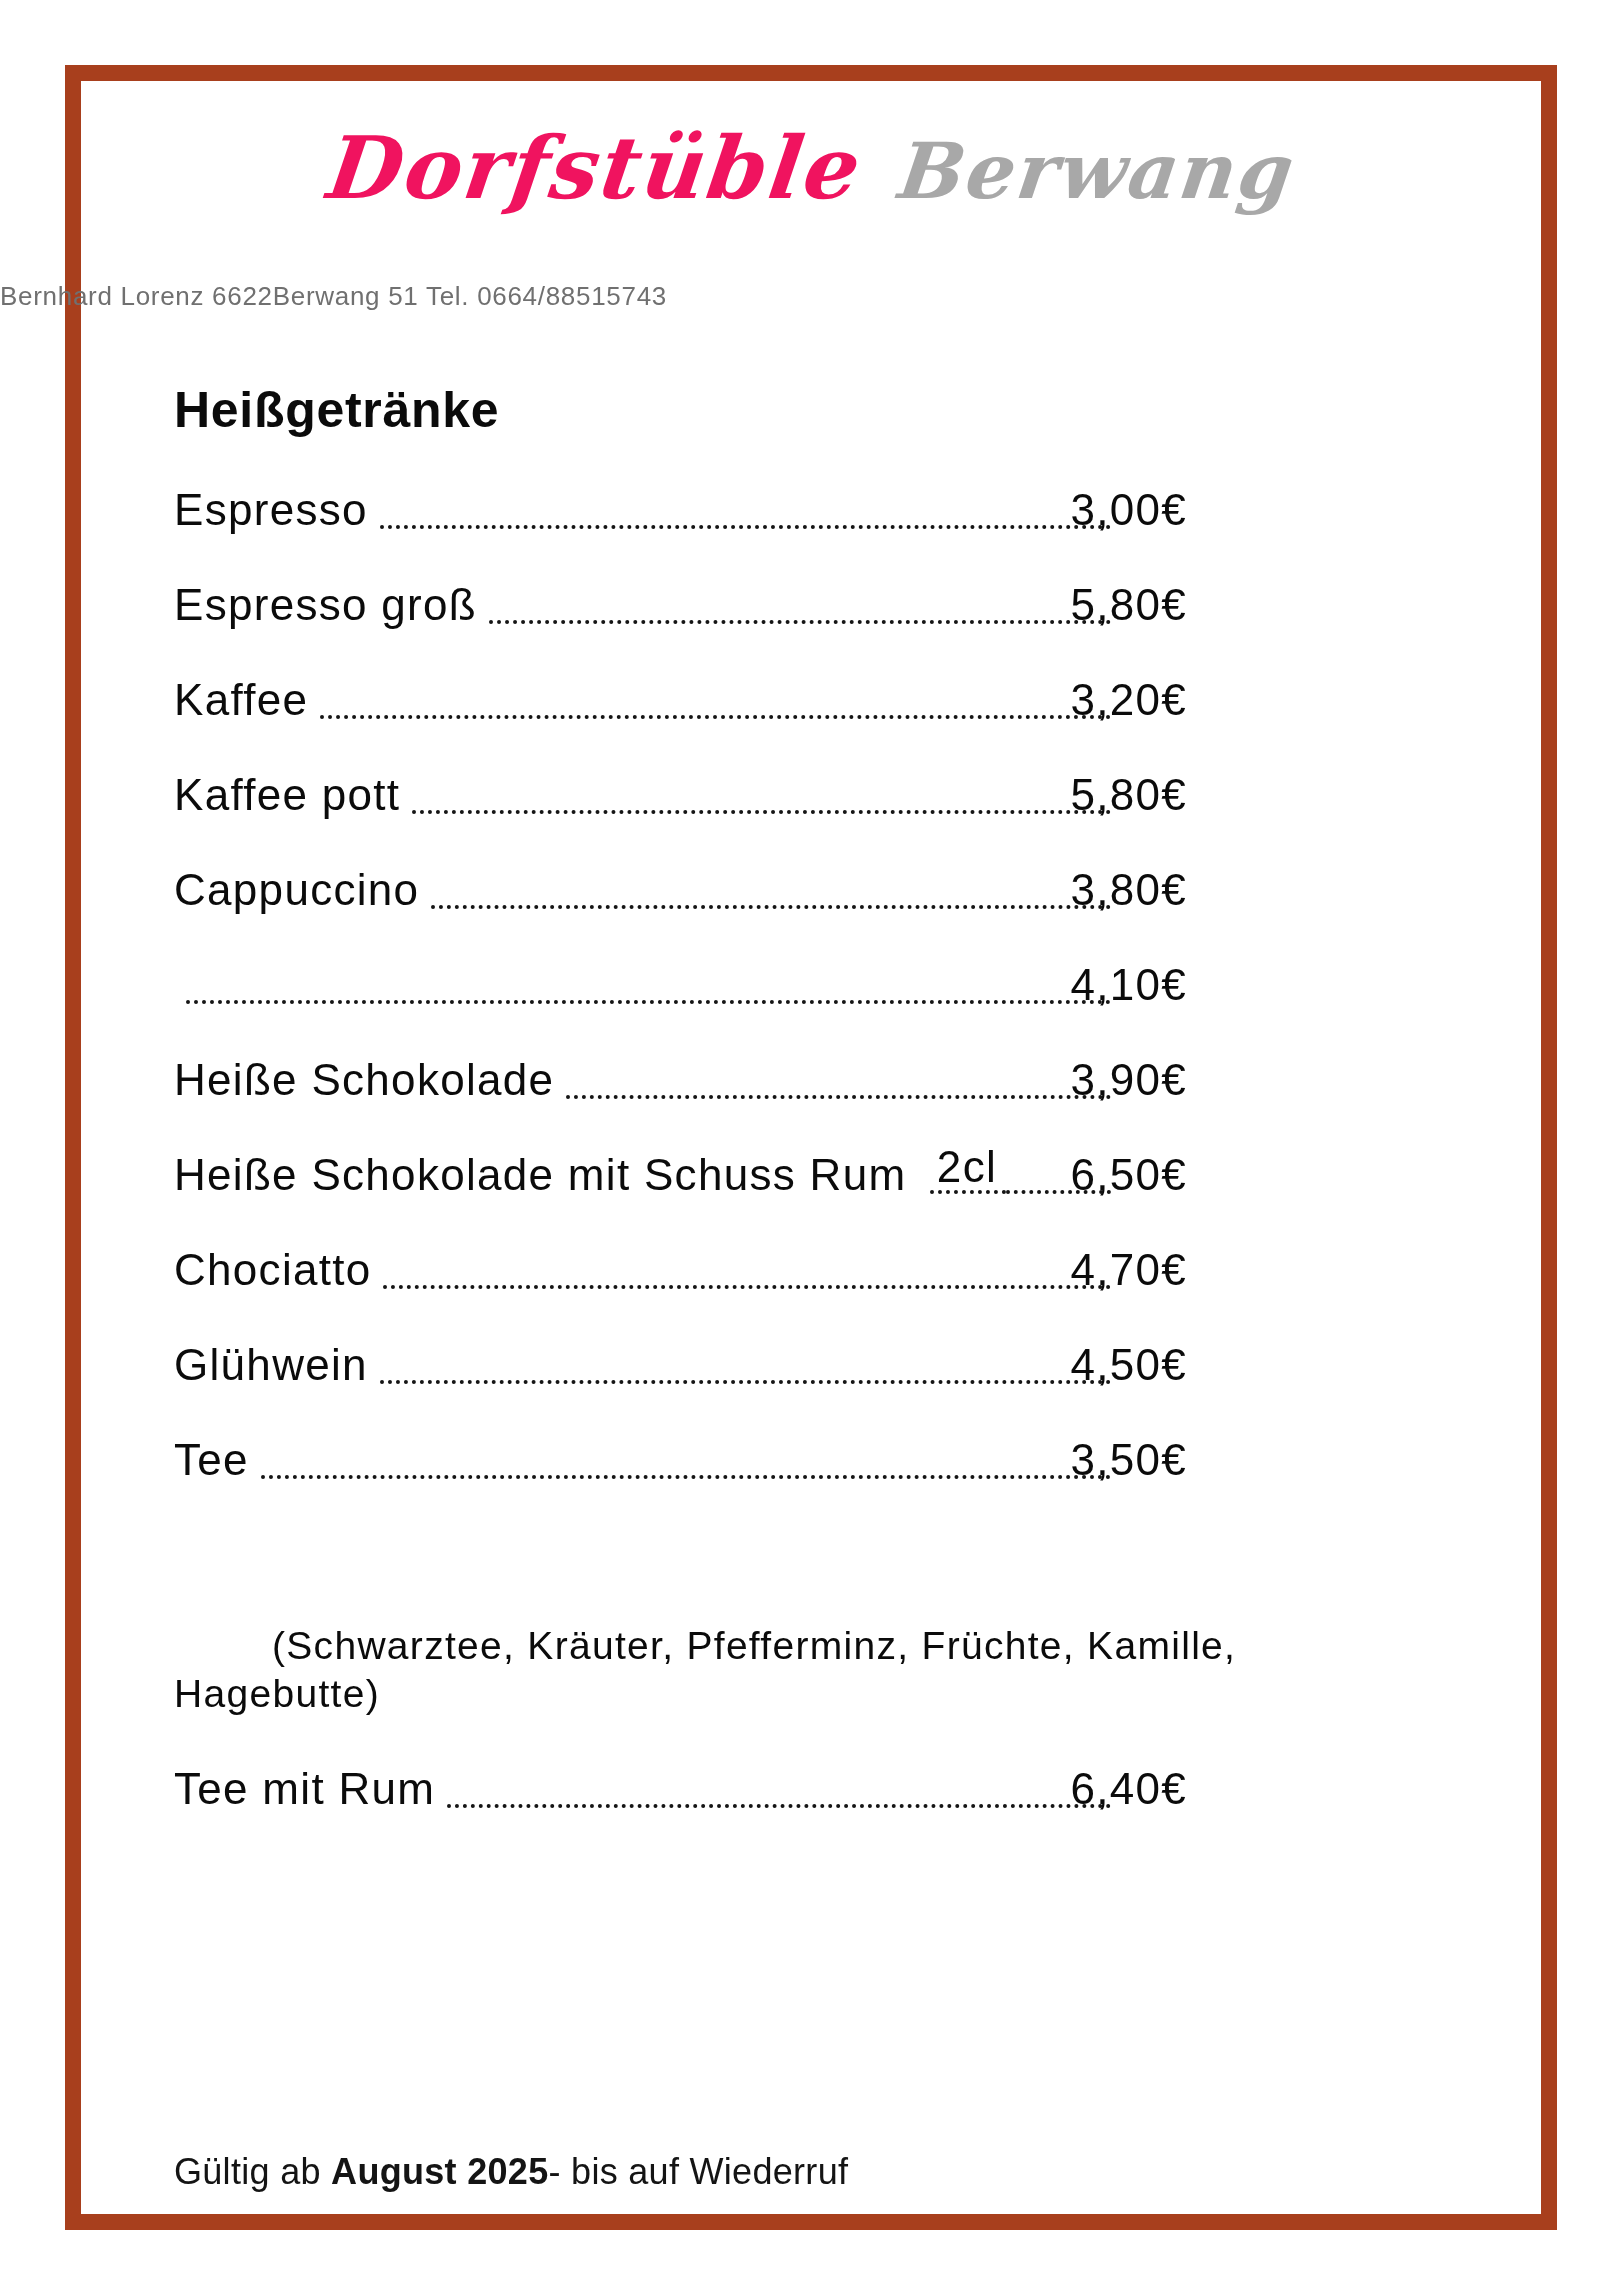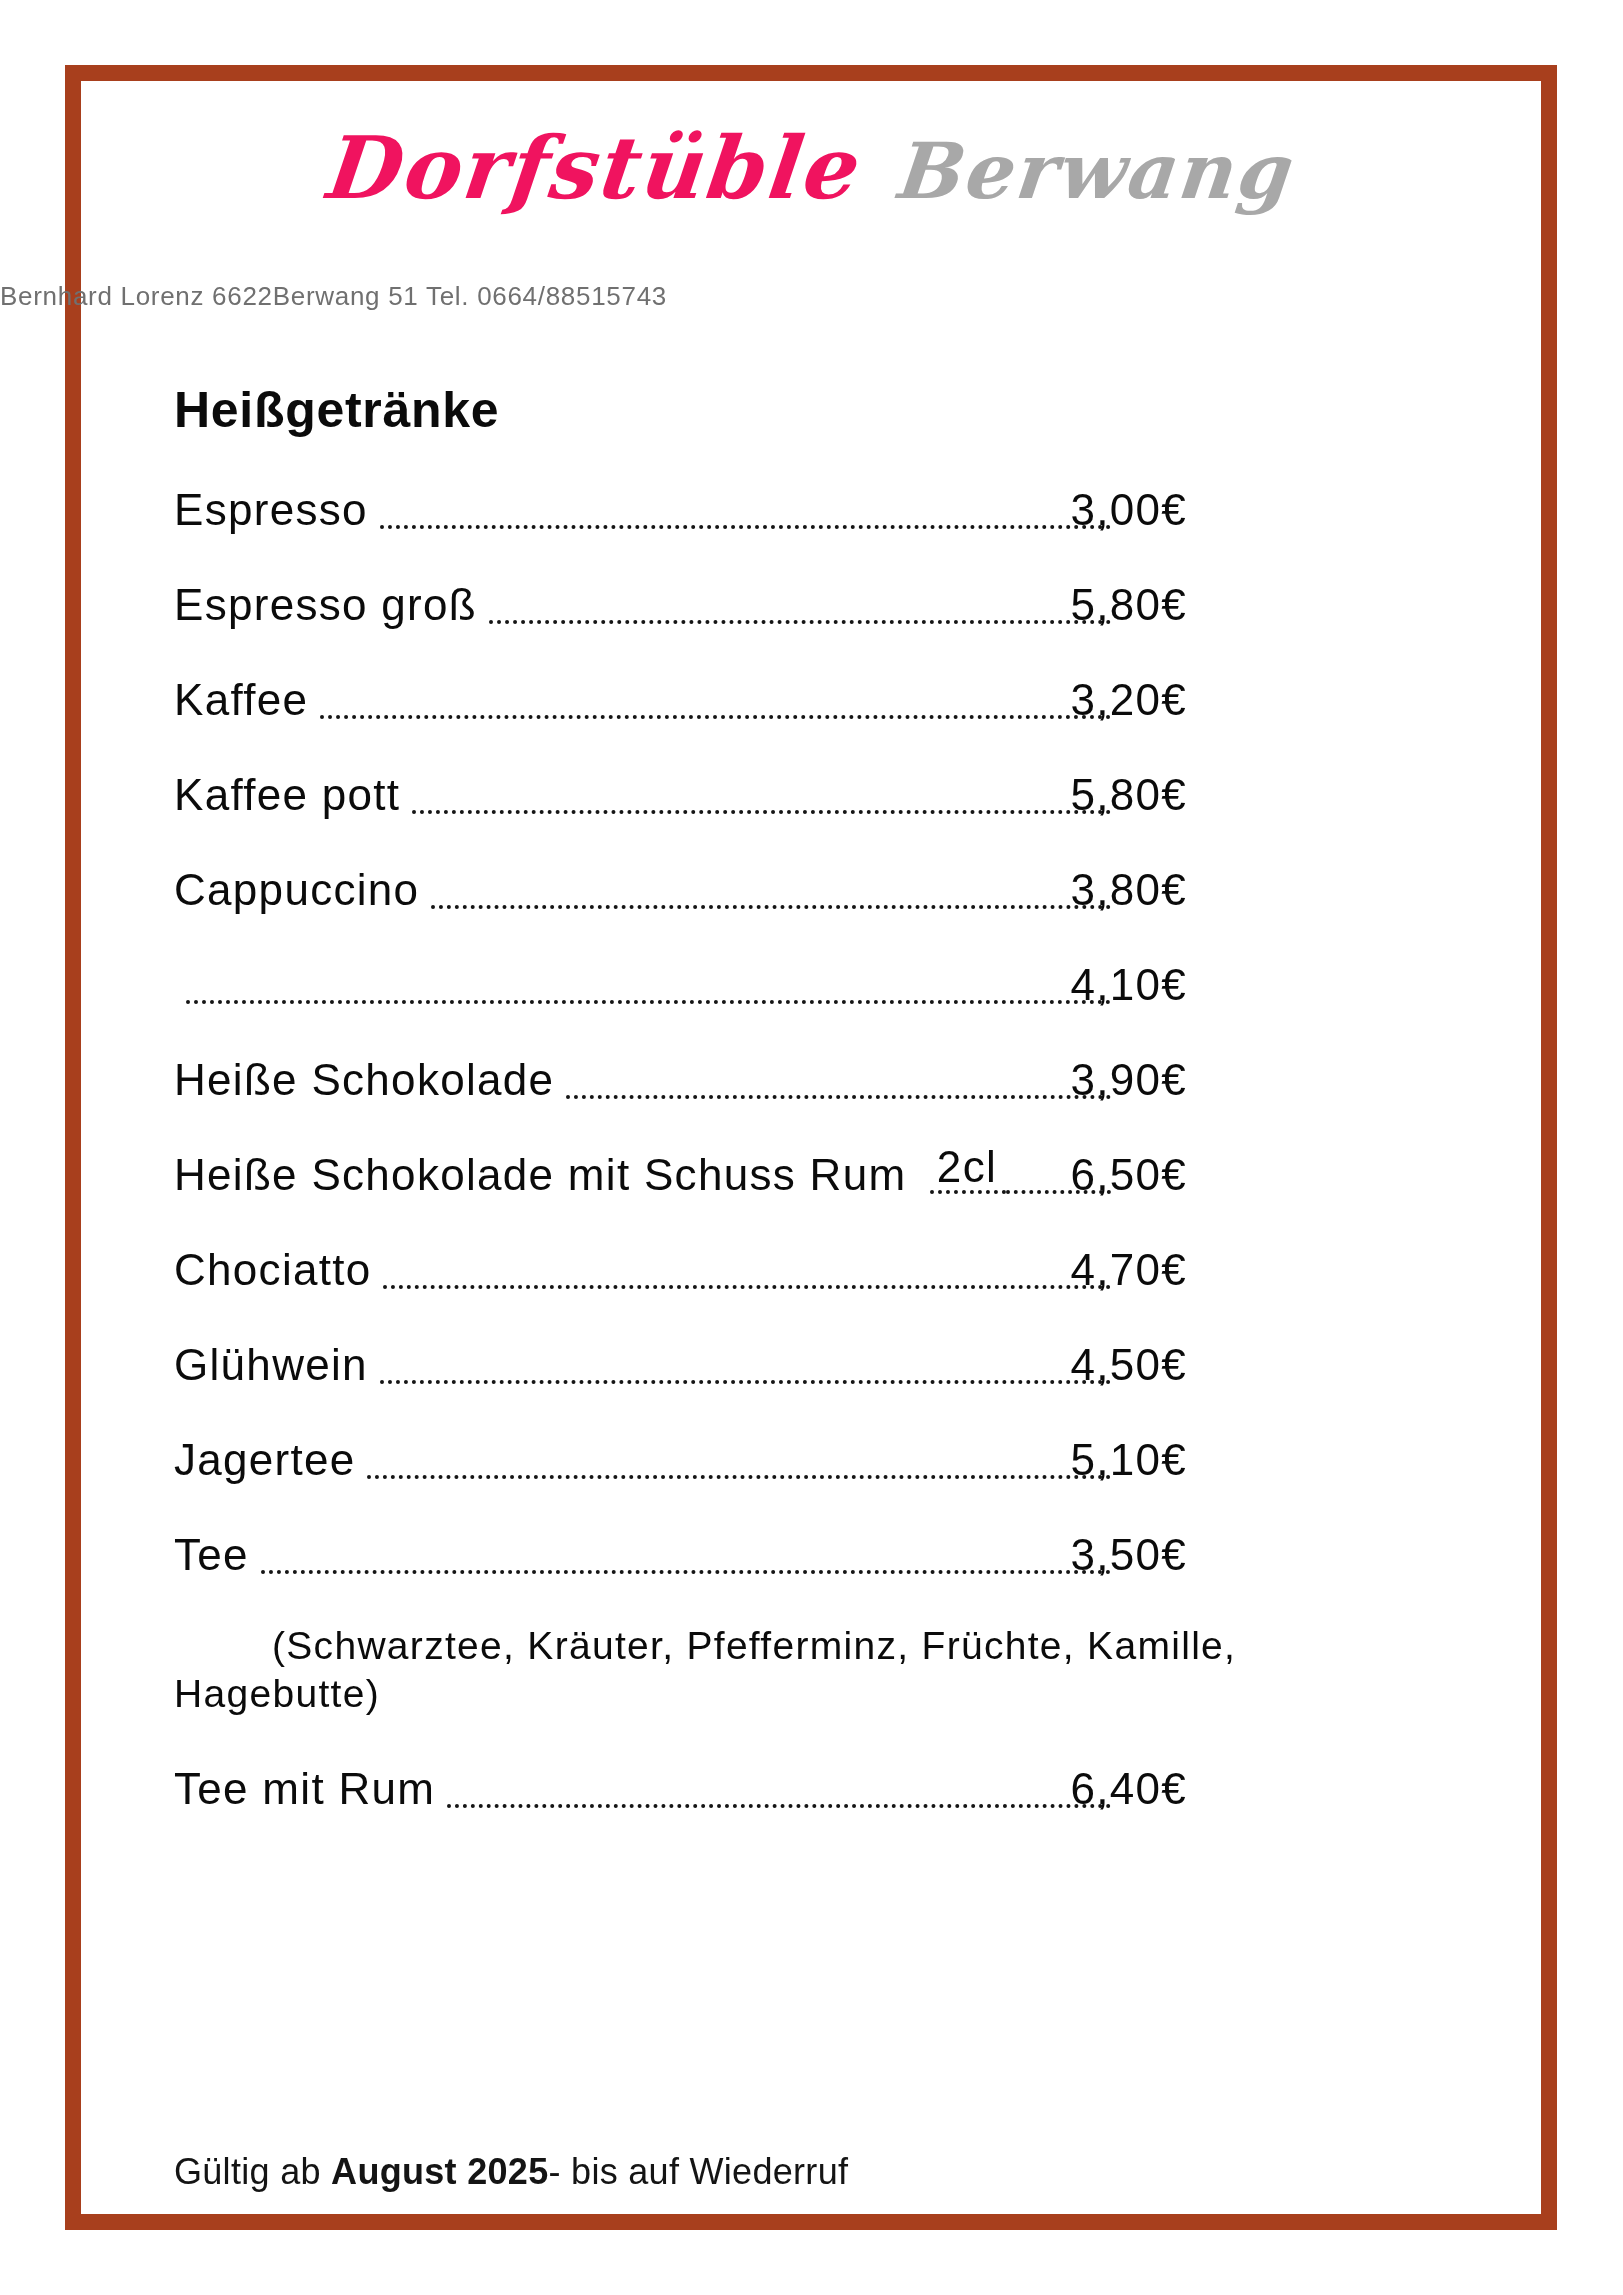--- a/index.html
+++ b/index.html
@@ -194,25 +194,20 @@
     <span class="leader"></span>
     <span class="price">4,70€</span>
   </div>
 
   <div class="row">
     <span class="name">Glühwein</span>
     <span class="leader"></span>
     <span class="price">4,50€</span>
   </div>
 
-  <div class="row">
-    <span class="name">Jagertee</span>
-    <span class="leader"></span>
-    <span class="price">5,10€</span>
-  </div>
 
   <div class="row">
     <span class="name">Tee</span>
     <span class="leader"></span>
     <span class="price">3,50€</span>
   </div>
 
 </div>
 
 <div class="tea-note">

